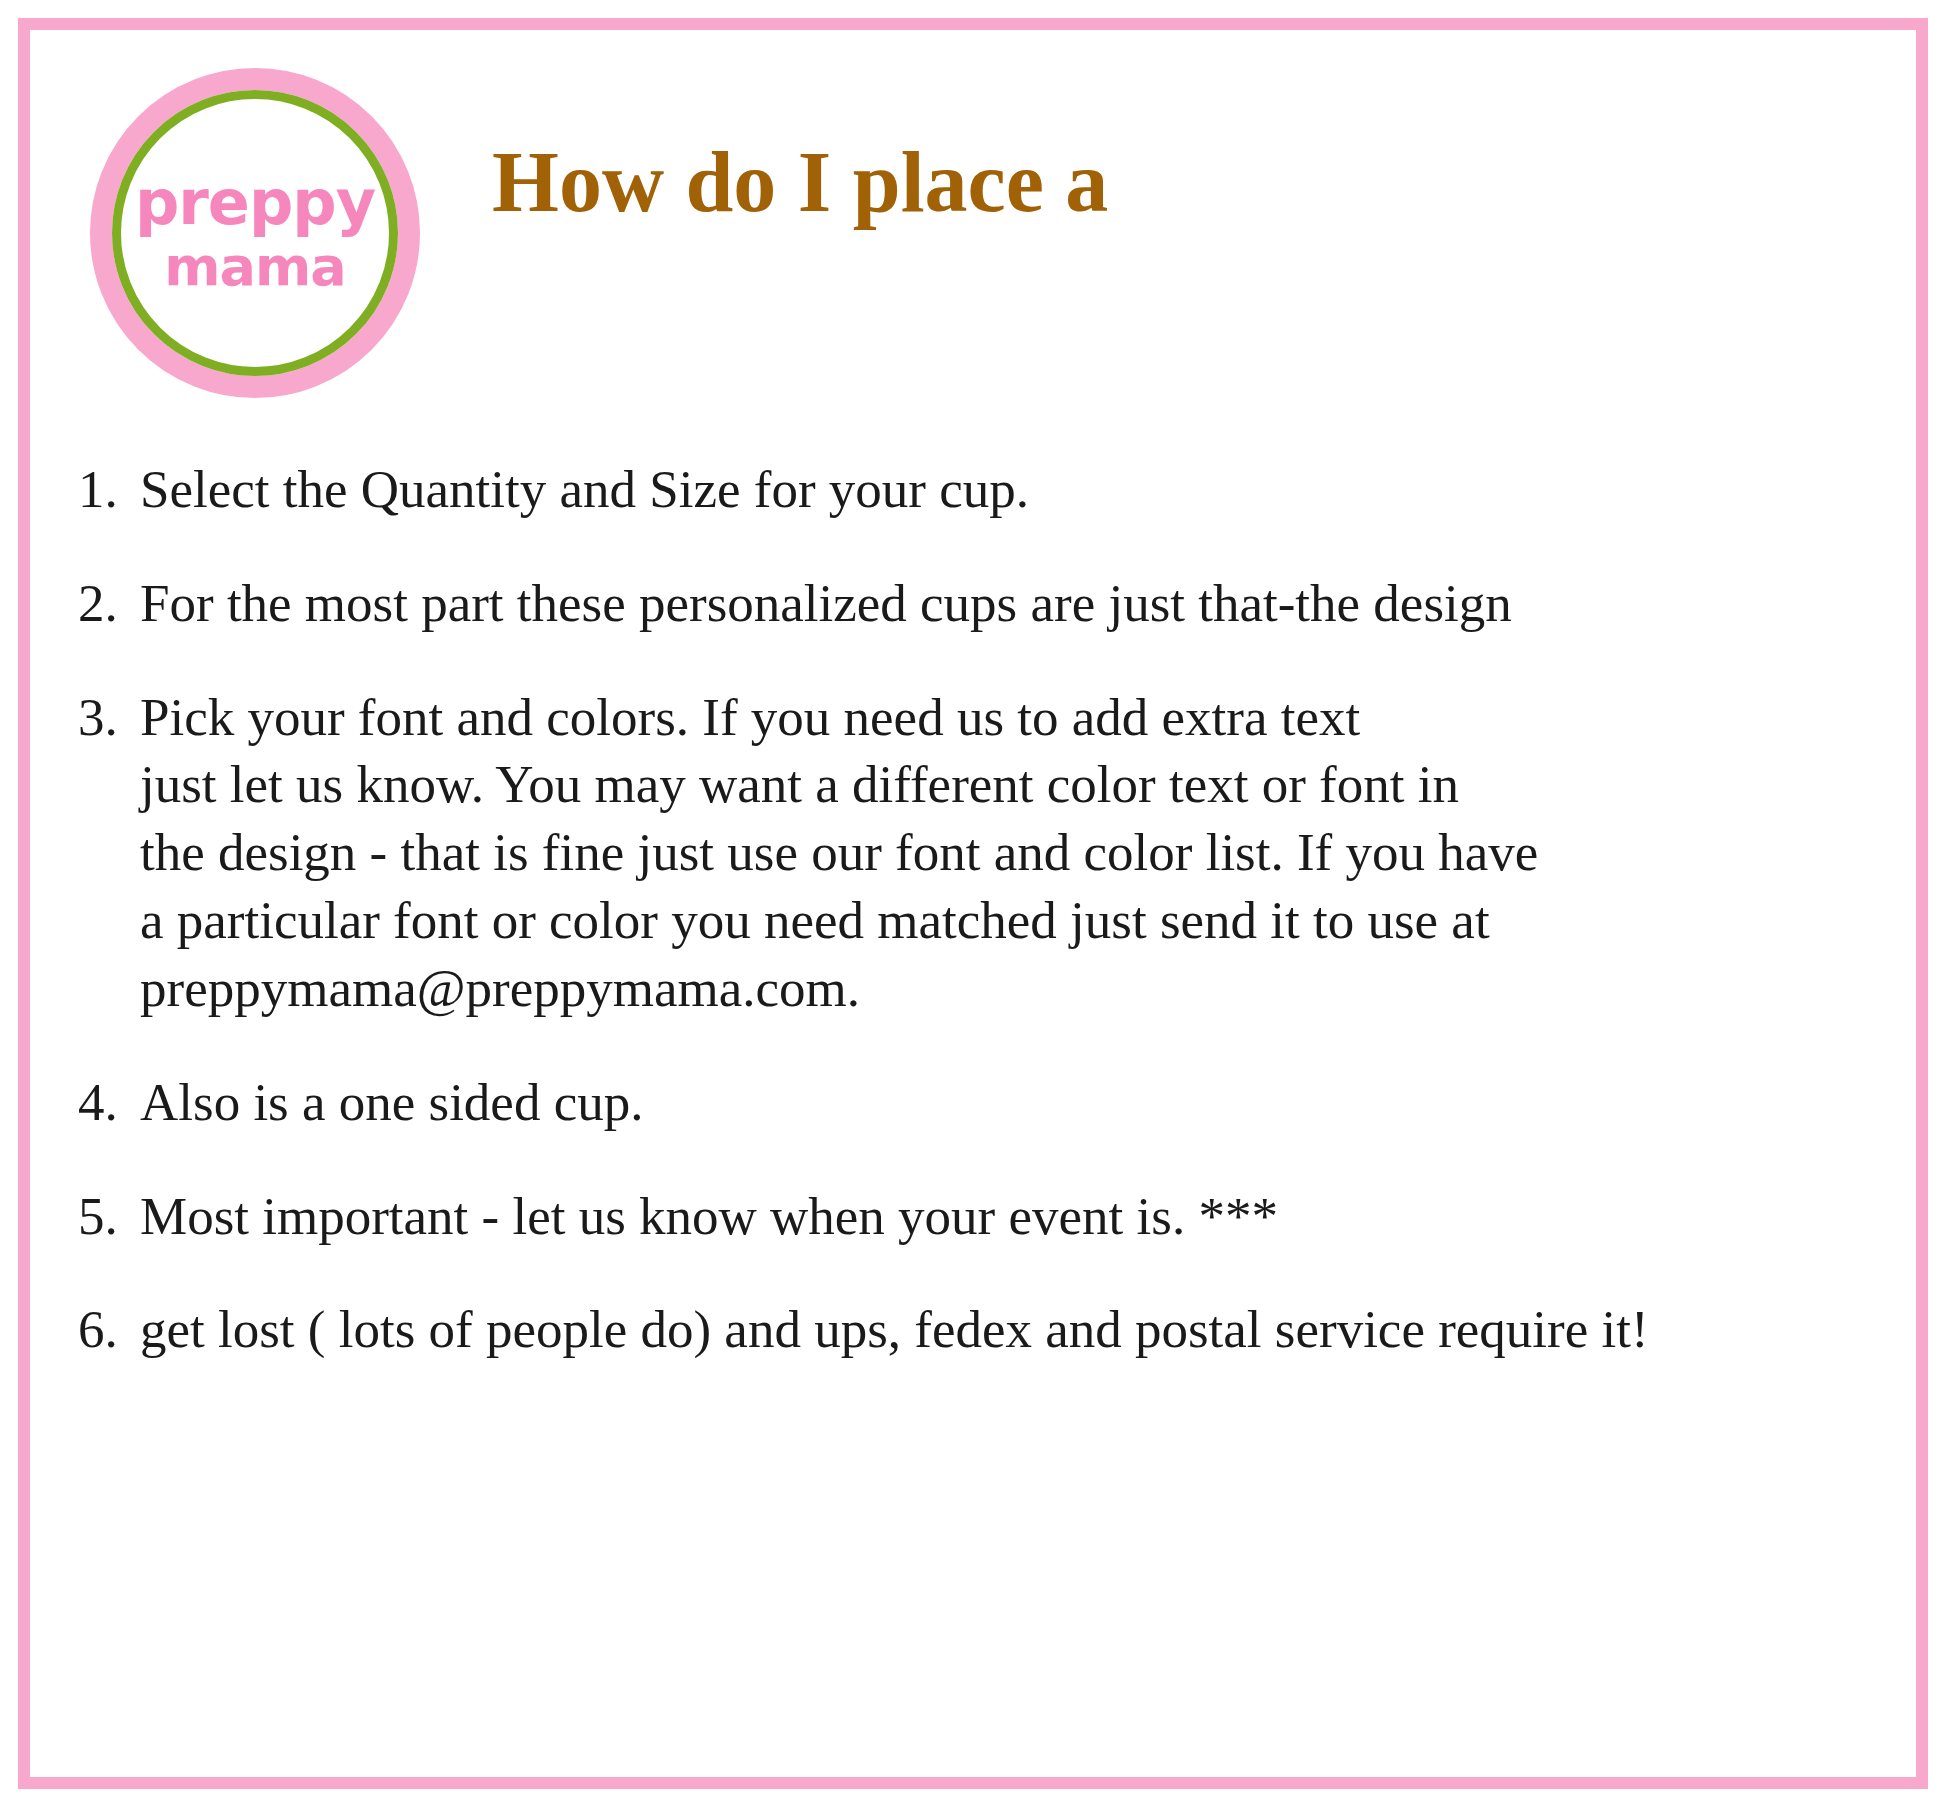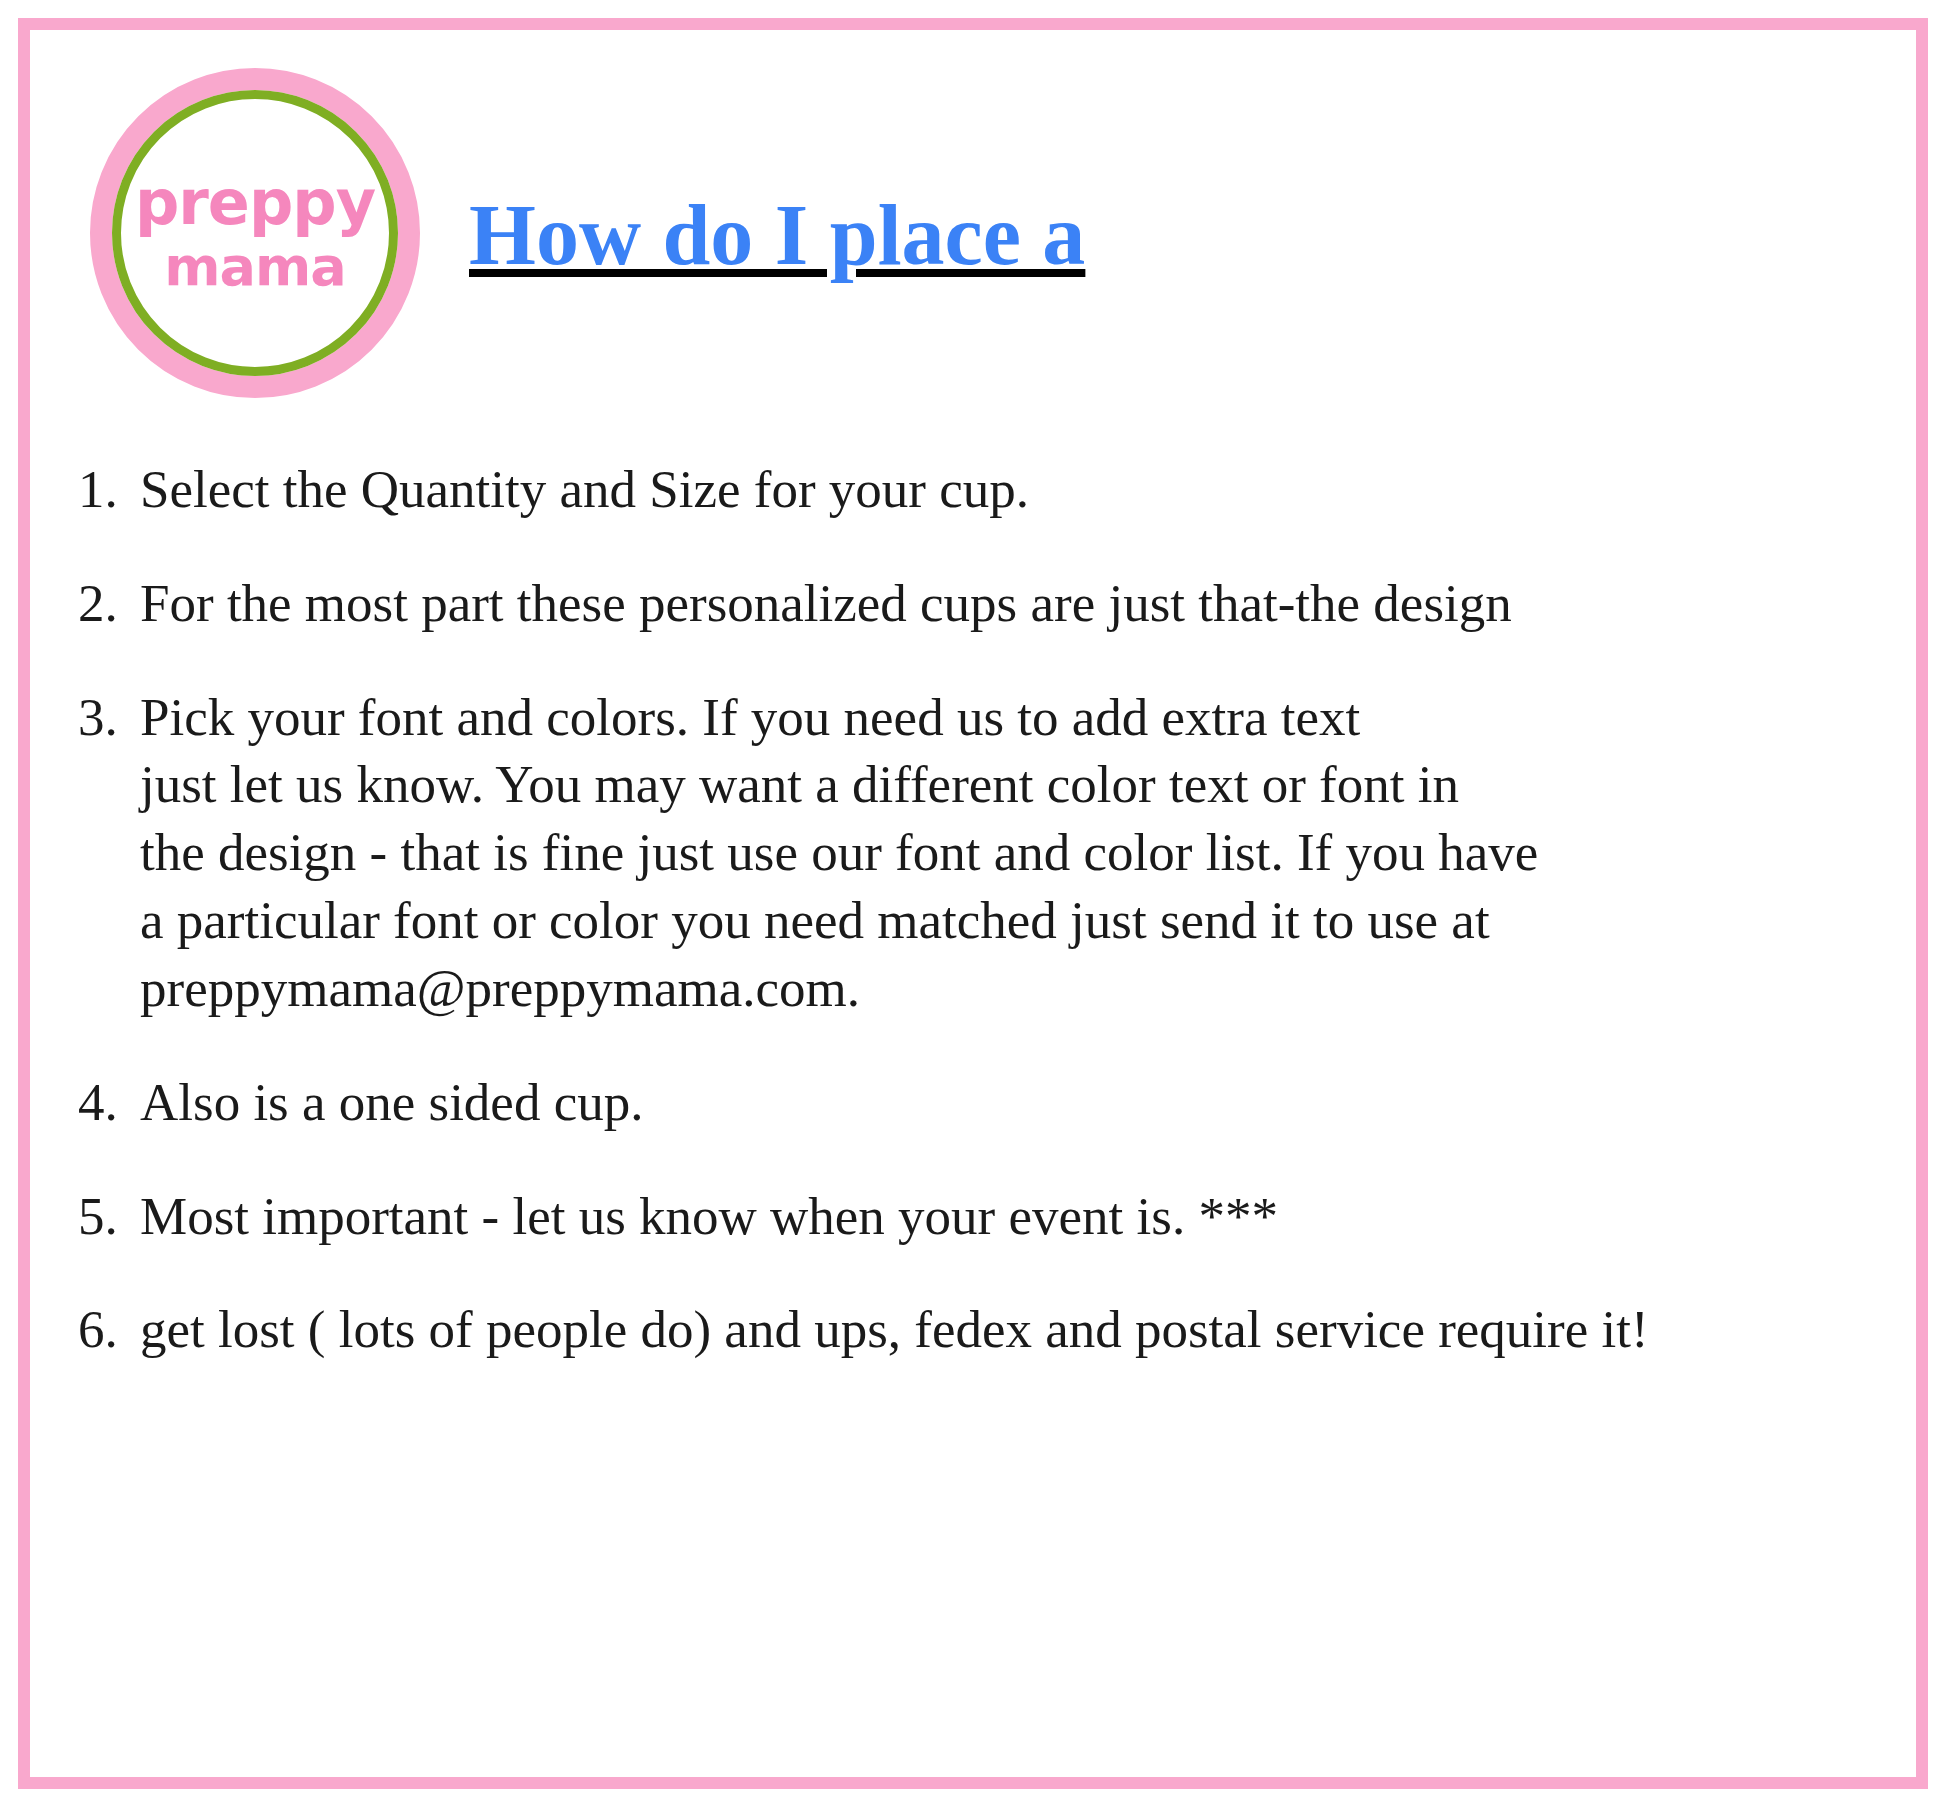--- a/index.html
+++ b/index.html
@@ -23,23 +23,22 @@
   .frame {
     box-sizing: border-box;
     width: 100%;
     height: 100%;
     border: 12px solid #f9a8cd;
     background: #ffffff;
     position: relative;
   }
   .header {
     display: flex;
-    align-items: center;
+    align-items: flex-start;
     padding: 38px 0 0 60px;
-    text-decoration: underline;
   }
   .logo {
     width: 330px;
     height: 330px;
     flex: 0 0 330px;
     position: relative;
   }
   .logo .ring-outer {
     position: absolute;
     left: 0; top: 0;
@@ -72,23 +71,23 @@
     font-family: "DejaVu Sans", sans-serif;
     font-weight: bold;
     color: #f587bd;
     letter-spacing: -1px;
     line-height: 1;
   }
   .logo .logo-line.one { font-size: 62px; }
   .logo .logo-line.two { font-size: 54px; }
 
   .title {
-    margin-left: 49px;
+    margin-left: 72px;
     margin-top: 64px;
-    color: #3b82f6;
+    color: #a16207;
     font-size: 86px;
     line-height: 1.18;
     font-family: "Liberation Serif", serif;
     max-width: 1180px;
   }
   .title .line { display: block; }
 
   .steps {
     margin: 58px 0 0 0;
     padding: 0 50px 0 48px;

